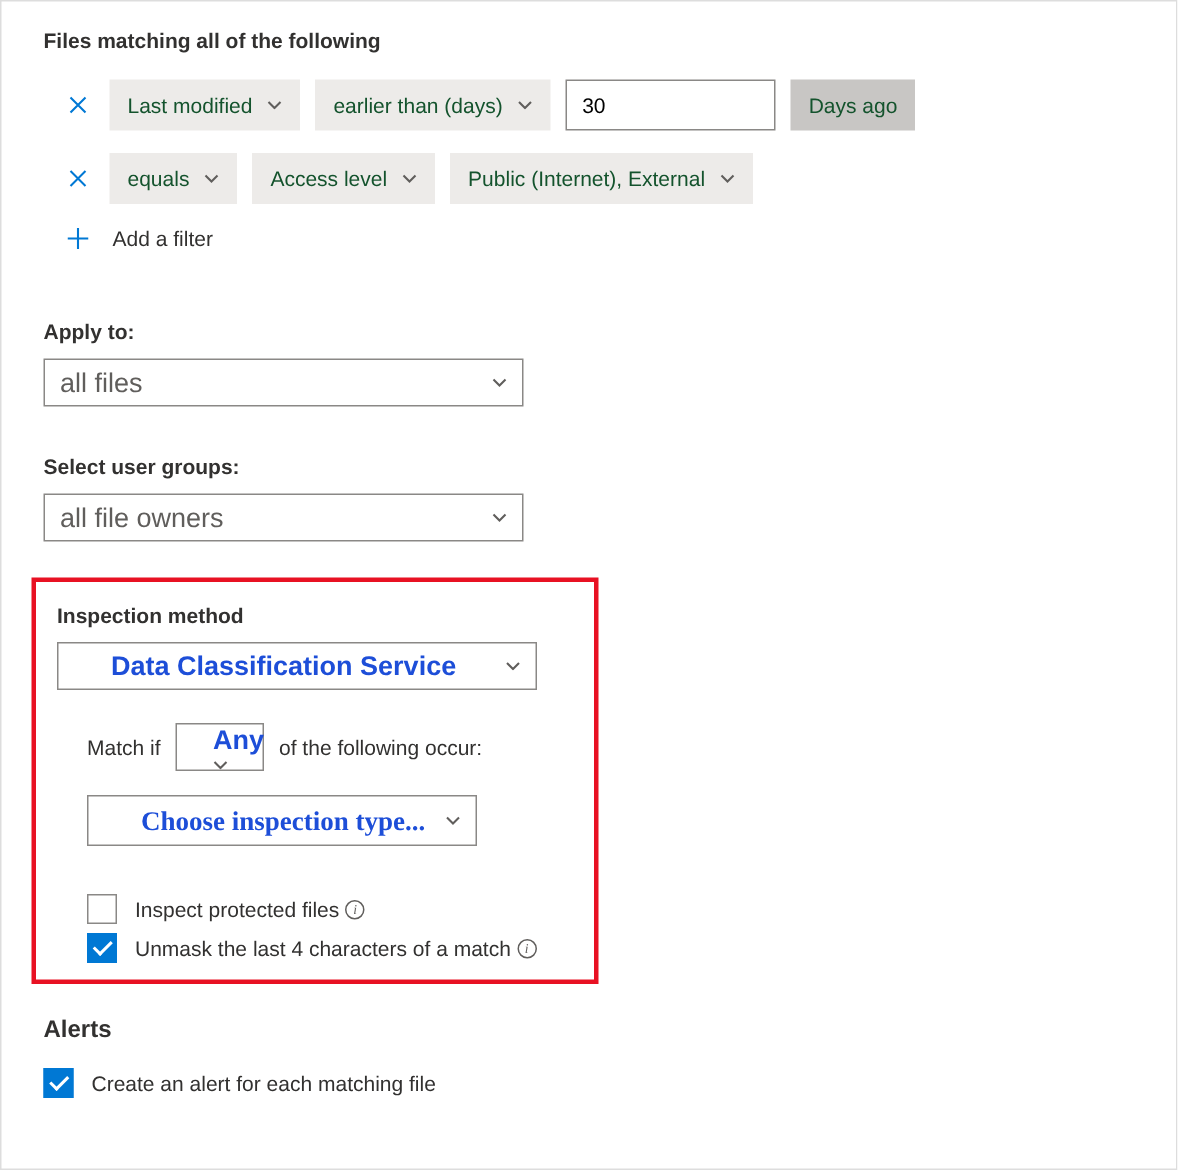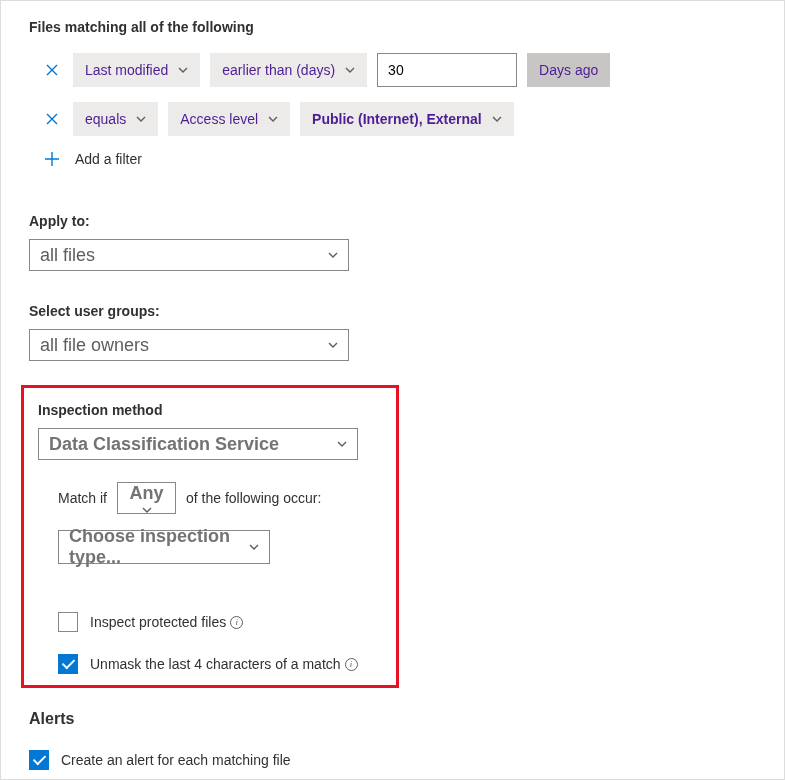--- a/index.html
+++ b/index.html
@@ -39,21 +39,21 @@
   .x-btn svg { display:block; }
   .pill {
     background: #edebe9;
     border: none;
     height: 34px;
     padding: 0 12px;
     display: flex;
     align-items: center;
     gap: 10px;
     font-size: 14px;
-    color: #4c1d95;
+    color: #14532d;
     cursor: pointer;
   }
   .pill .chev { color:#605e5c; }
   .text-input {
     height: 34px;
     border: 1px solid #8a8886;
     padding: 3px 10px;
     width: 140px;
     font-size: 14px;
   }
@@ -87,41 +87,41 @@
     border: 1px solid #8a8886;
     background: #fff;
     display: flex;
     align-items: center;
     justify-content: space-between;
     padding: 0 10px;
     cursor: pointer;
     font-size: 18px;
     color: #605e5c;
   }
-  .select.bold-val span:first-child { font-weight:600; color:#737373; }
+  .select.bold-val span:first-child { font-weight:600; color:#1d4ed8;margin-left:25px; }
   .select.small { width: 59px; height:32px;flex-direction:column; }
-  .select.mid { width: 212px; height:34px; }
+  .select.mid { width: 260px; height:34px;font-family:Liberation Serif, serif; }
   .highlight-box {
     border: 3px solid #e81123;
     margin-top: 24px;
     padding: 14px 14px 11px 14px;
     width: 378px;
     margin-left: -8px;
   }
   .match-row {
     display:flex;
     align-items:center;
     gap:10px;
     margin: 22px 0 16px 20px;
   }
   .check-row {
     display:flex;
     align-items:center;
     gap:12px;
-    margin: 22px 0 0 20px;
+    margin: 6px 0 0 20px;
   }
   .checkbox {
     width:20px;height:20px;
     border:1px solid #8a8886;
     background:#fff;
     display:flex;align-items:center;justify-content:center;
     cursor:pointer;
     flex-shrink:0;
   }
   .checkbox.checked {
@@ -210,21 +210,21 @@
         </span>
     </button>
     <button class="pill">
       <span>Access level</span>
       <span class="chev">
           <svg width="10" height="6">
             <path d="M1 1 L5 5 L9 1" stroke="#605e5c" stroke-width="1.4" fill="none"></path>
           </svg>
         </span>
     </button>
-    <button class="pill" style="font-weight:700">
+    <button class="pill" style="font-weight:400">
       <span>Public (Internet), External</span>
       <span class="chev">
           <svg width="10" height="6">
             <path d="M1 1 L5 5 L9 1" stroke="#605e5c" stroke-width="1.4" fill="none"></path>
           </svg>
         </span>
     </button>
   </div>
 
   <div class="add-filter">

